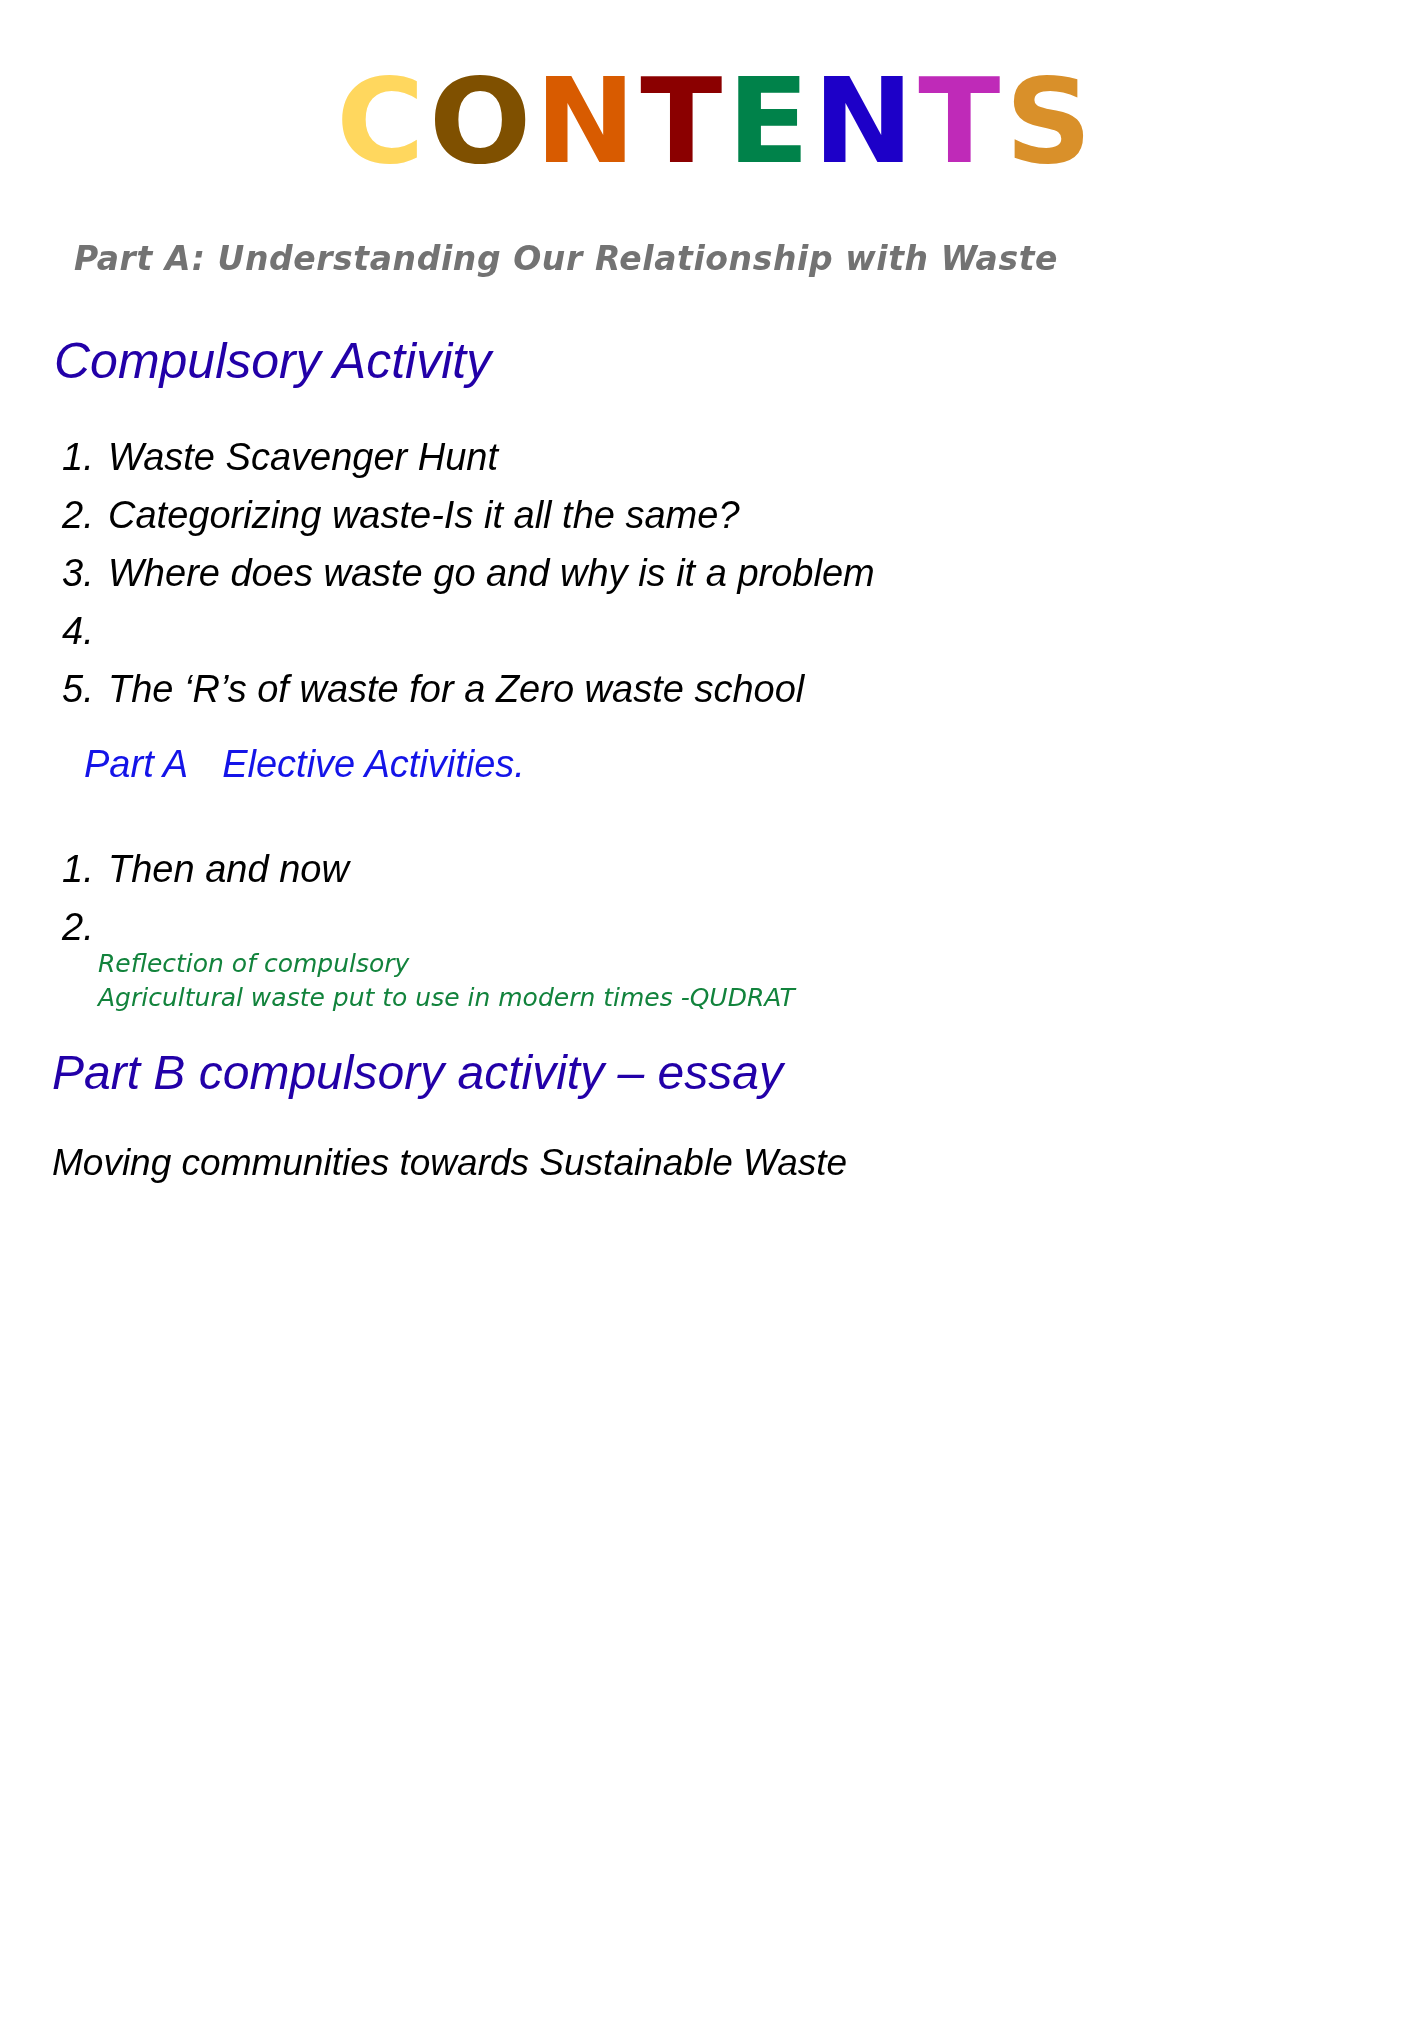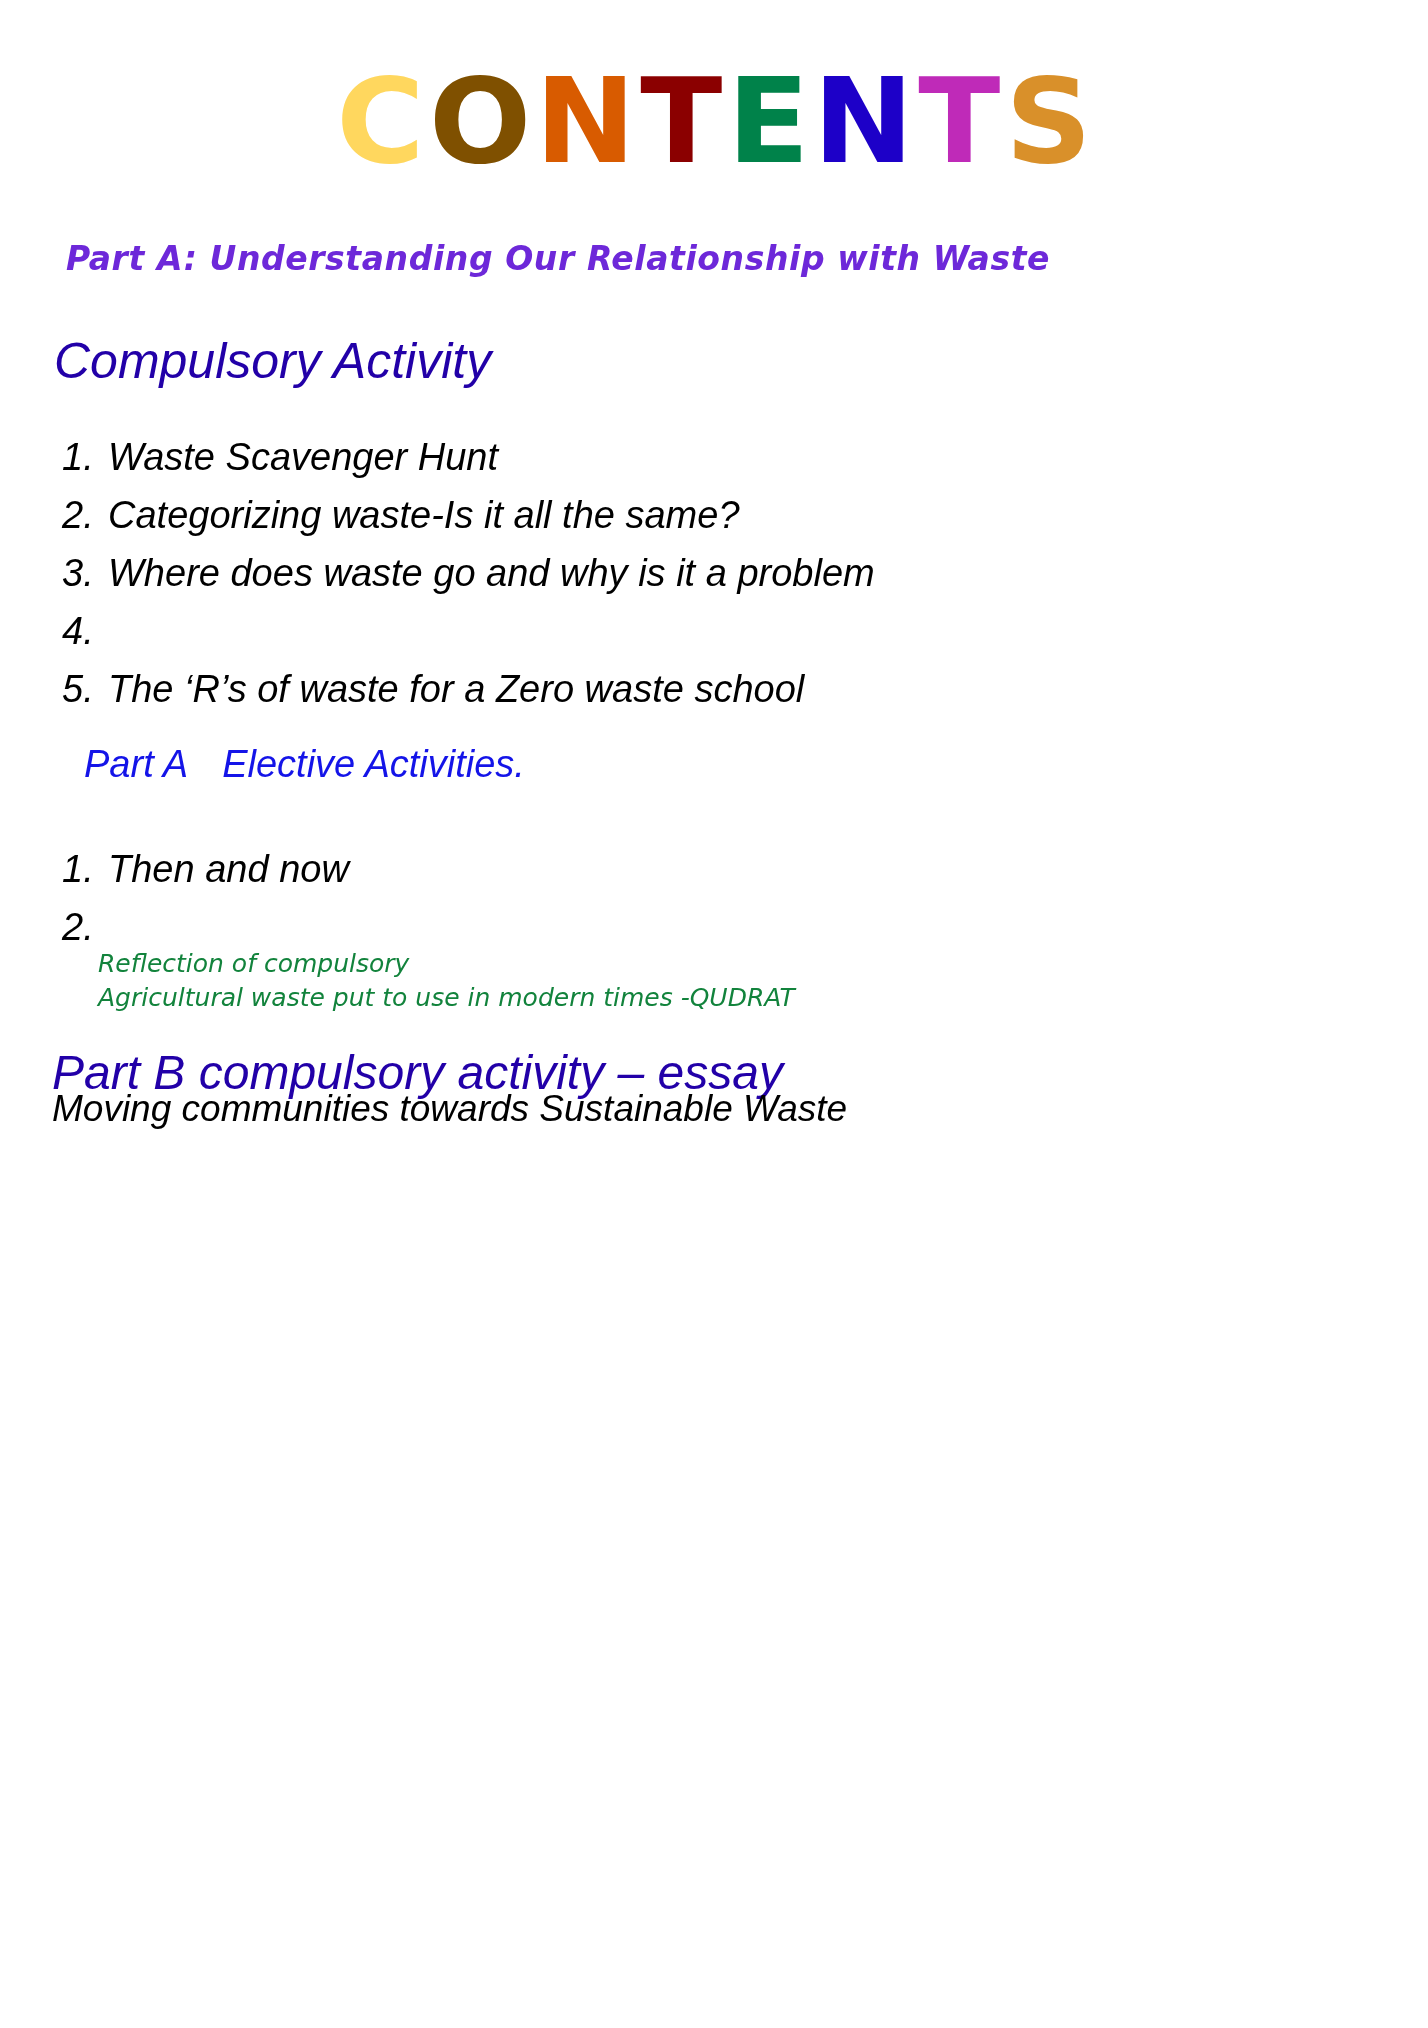--- a/index.html
+++ b/index.html
@@ -32,23 +32,23 @@
     line-height: 1.0;
     letter-spacing: 0;
     margin: 0 3px;
     transform: scaleX(1.02);
   }
 
   
   .subtitle {
     position: absolute;
     top: 239px;
-    left: 66px;
+    left: 74px;
     width: 1300px;
-    color: #6d28d9;
+    color: #737373;
     font-family: "DejaVu Sans", sans-serif;
     font-weight: 700;
     font-style: italic;
     font-size: 33px;
     letter-spacing: 0.6px;
     white-space: nowrap;
   }
 
   
   .heading-compulsory {
@@ -127,21 +127,21 @@
     font-family: "DejaVu Sans", sans-serif;
     font-style: italic;
     font-size: 25px;
     line-height: 34px;
     white-space: nowrap;
   }
 
   
   .essay-para {
     position: absolute;
-    top: 1081px;
+    top: 1135px;
     left: 52px;
     width: 900px;
     color: #000000;
     font-family: "Liberation Sans", sans-serif;
     font-style: italic;
     font-size: 37px;
     line-height: 55px;
   }
   .essay-line { white-space: nowrap; }
 </style>

